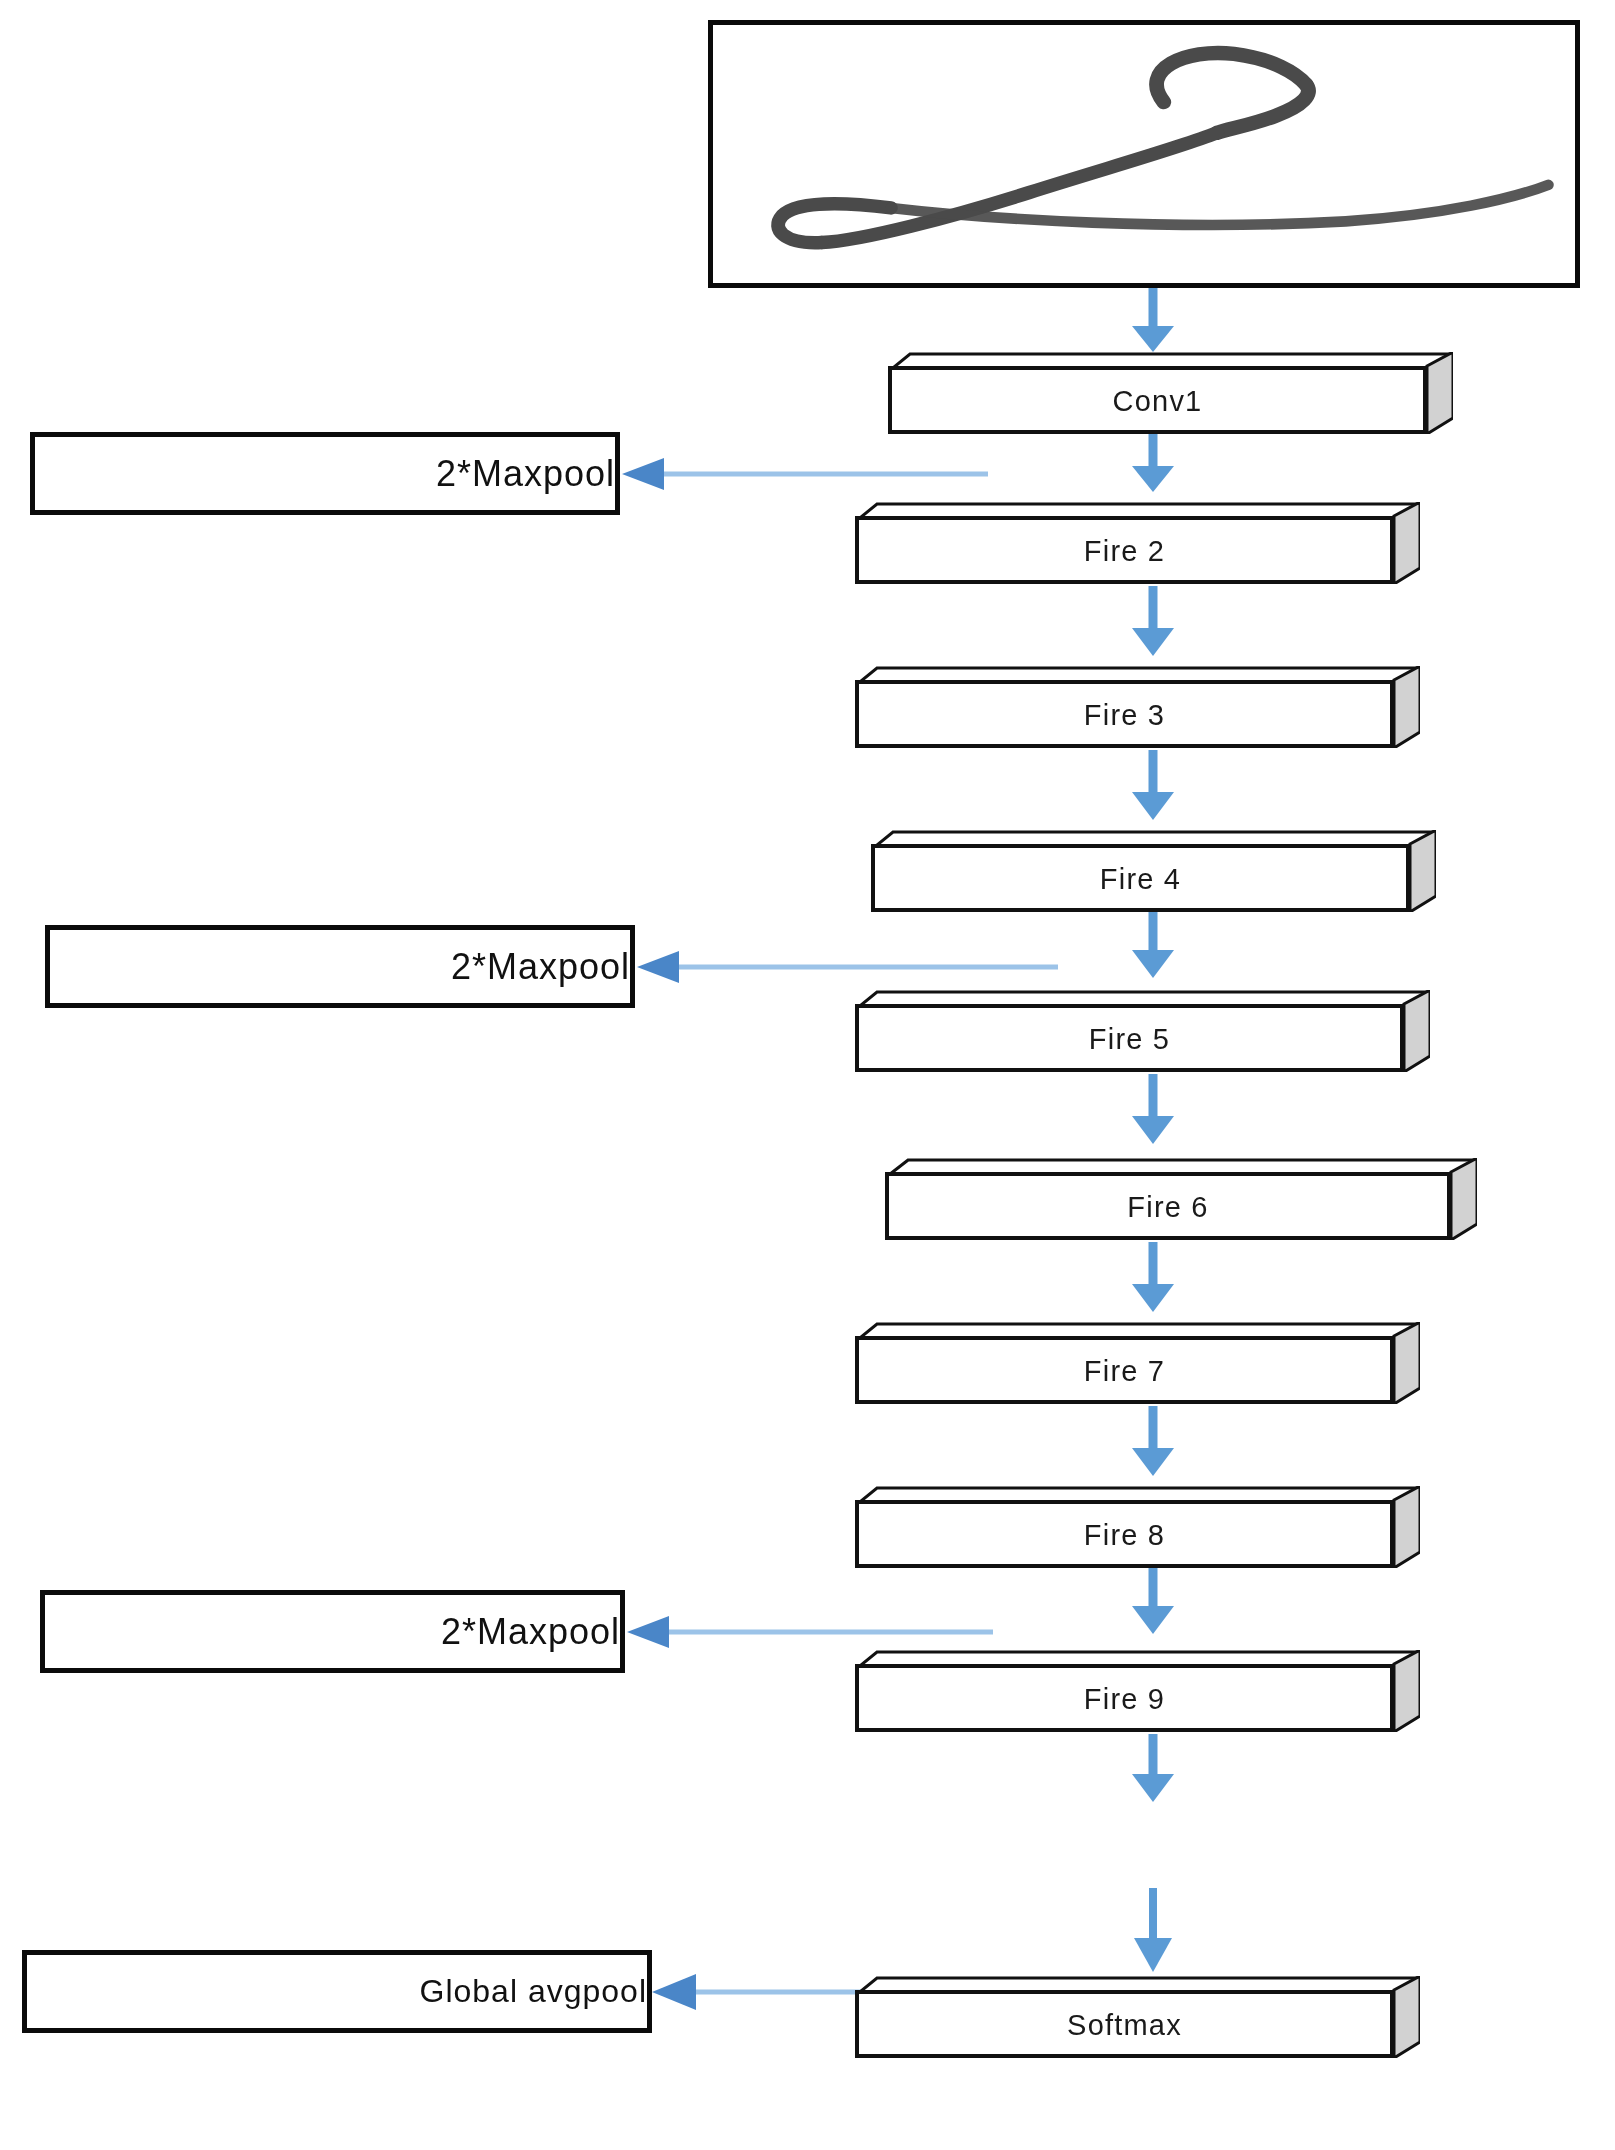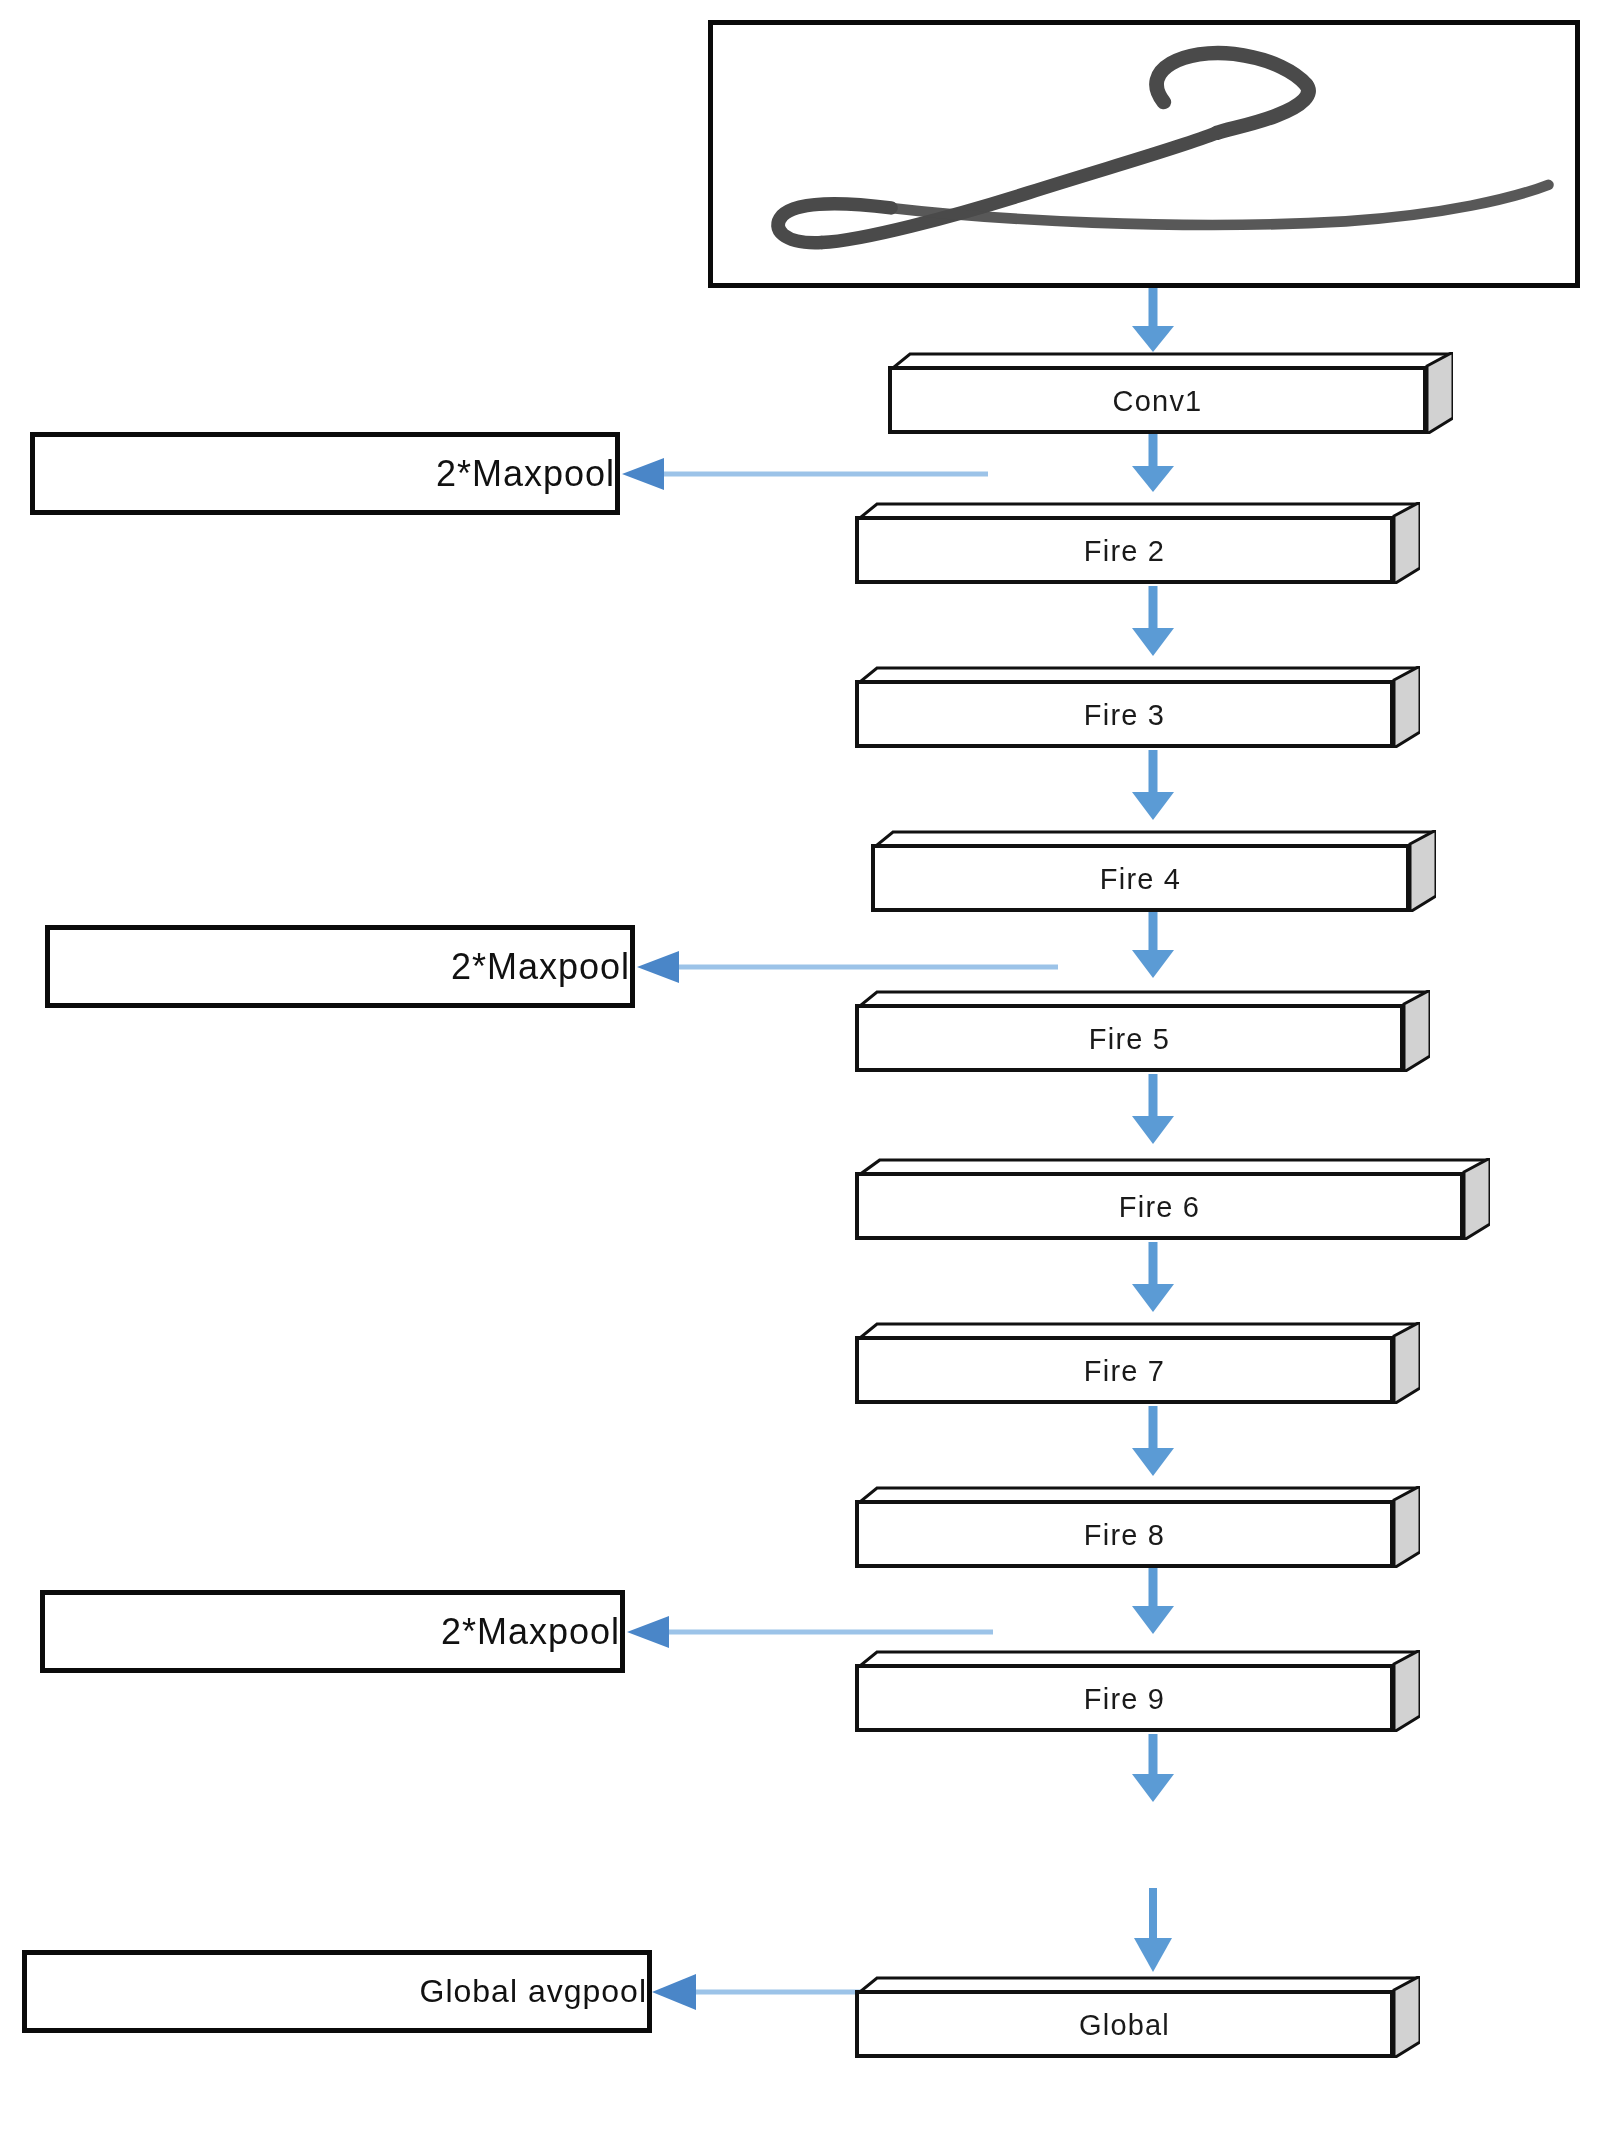--- a/index.html
+++ b/index.html
@@ -229,21 +229,21 @@
     <div class="front">
       <span class="label">Fire 5</span>
     </div>
   </div>
 
   <svg class="arrow-svg" style="left:1118px; top:1074px; width:70px; height:72px;" viewBox="0 0 70 72">
     <line x1="35" y1="0" x2="35" y2="46" stroke="#5B9BD5" stroke-width="9"></line>
     <polygon points="14,42 56,42 35,70" fill="#5B9BD5"></polygon>
   </svg>
 
-  <div class="block3d" style="left:855px; top:1158px; width:592px;padding-left:43px;">
+  <div class="block3d" style="left:885px; top:1158px; width:592px;">
     <div class="topface">
       <svg viewBox="0 0 565 20" preserveAspectRatio="none">
         <polygon points="0,20 22,2 565,2 543,20" fill="#ffffff" stroke="#111111" stroke-width="3"></polygon>
       </svg>
     </div>
     <div class="sideface">
       <svg viewBox="0 0 30 82" preserveAspectRatio="none">
         <polygon points="4,14 30,0 30,66 4,82" fill="#d2d2d2" stroke="#111111" stroke-width="3"></polygon>
       </svg>
     </div>
@@ -331,21 +331,21 @@
       <svg viewBox="0 0 565 20" preserveAspectRatio="none">
         <polygon points="0,20 22,2 565,2 543,20" fill="#ffffff" stroke="#111111" stroke-width="3"></polygon>
       </svg>
     </div>
     <div class="sideface">
       <svg viewBox="0 0 30 82" preserveAspectRatio="none">
         <polygon points="4,14 30,0 30,66 4,82" fill="#d2d2d2" stroke="#111111" stroke-width="3"></polygon>
       </svg>
     </div>
     <div class="front">
-      <span class="label">Global</span>
+      <span class="label">Softmax</span>
     </div>
   </div>
 
   <div class="flatbox" style="left:30px; top:432px; width:590px; height:83px;">
     <span class="label">2*Maxpool</span>
   </div>
   <svg class="arrow-svg" style="left:618px; top:452px; width:370px; height:44px;" viewBox="0 0 370 44">
     <line x1="370" y1="22" x2="46" y2="22" stroke="#9CC3E8" stroke-width="5"></line>
     <polygon points="46,6 46,38 4,22" fill="#4A86C8"></polygon>
   </svg>

